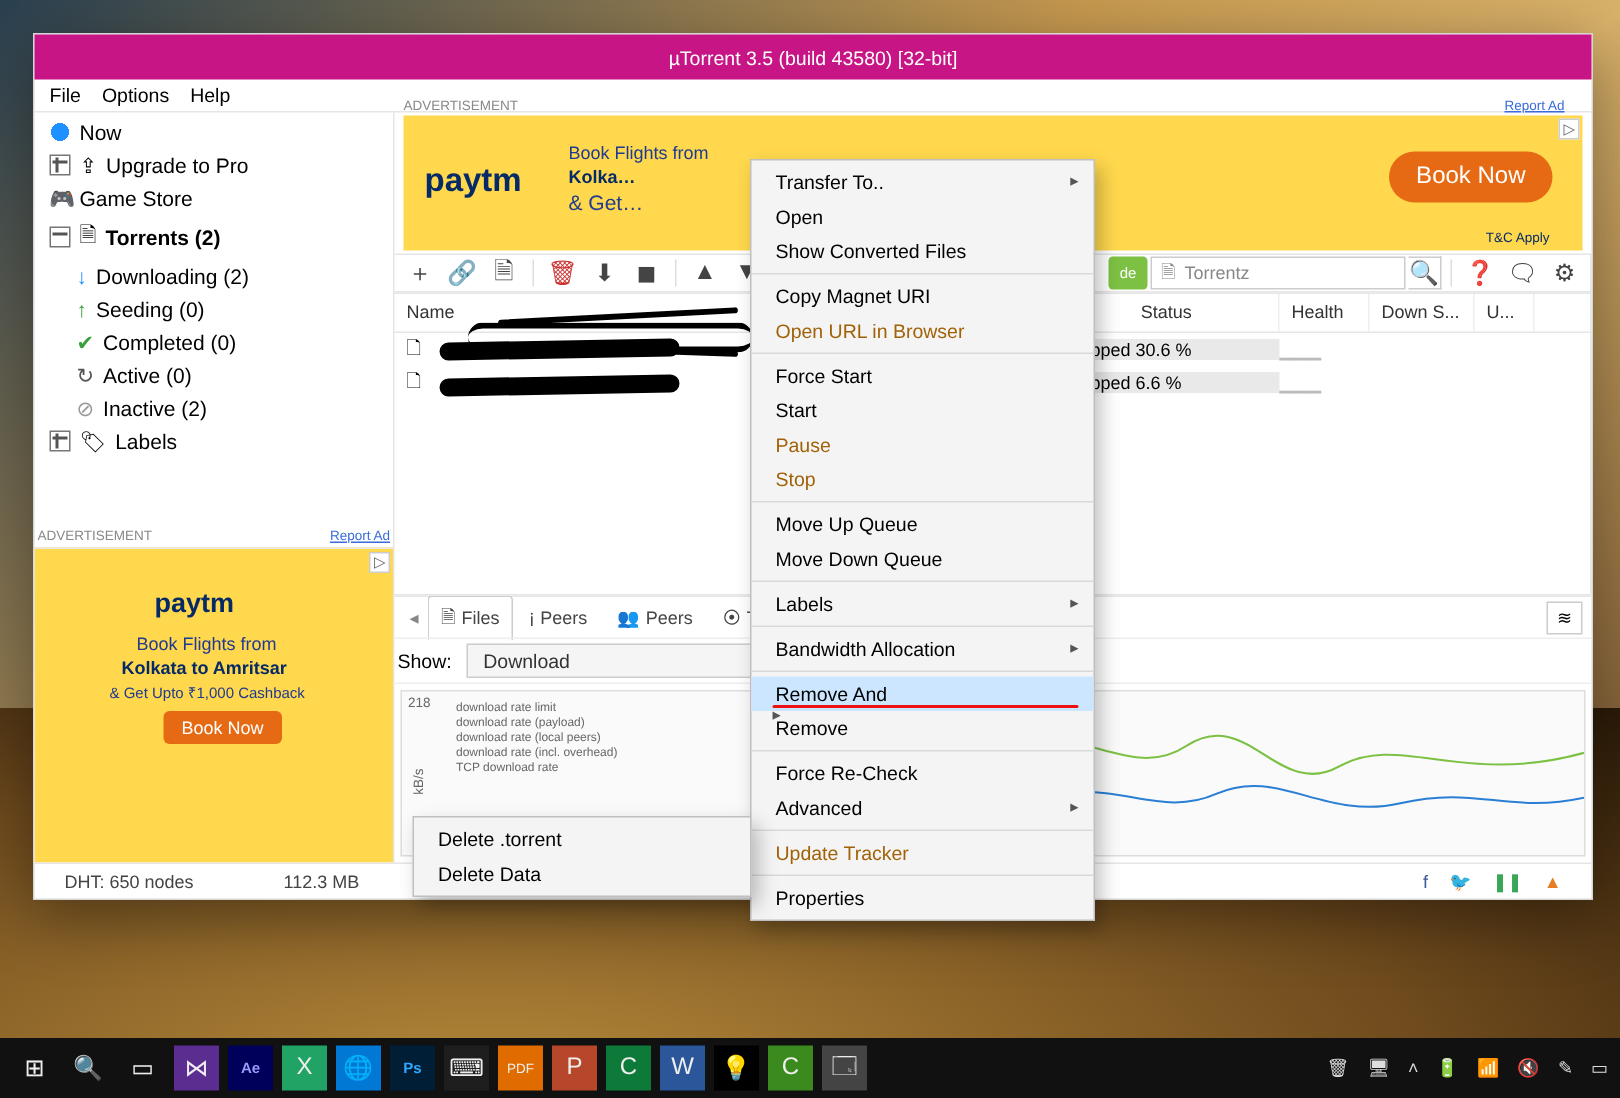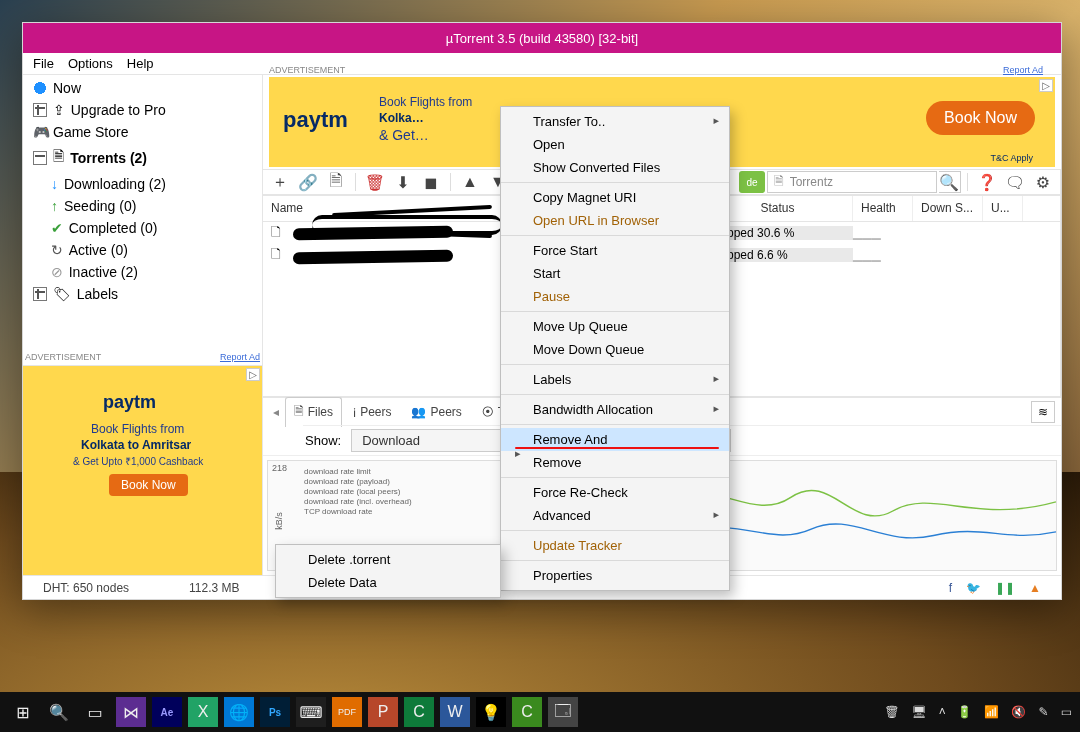--- a/index.html
+++ b/index.html
@@ -50,32 +50,32 @@
   .list{ flex:1; border:1px solid #e5e5e5; border-left:none; overflow:hidden; }
   .cols{ display:flex; height:26px; border-bottom:1px solid #e5e5e5; font-size:12px; color:#333; }
   .cols div{ padding:5px 8px; border-right:1px solid #eee; }
   .c-name{ width:440px; } .c-status{ width:150px; text-align:center; } .c-health{ width:60px; } .c-ds{ width:70px; } .c-us{ width:40px; }
   .trow{ display:flex; height:22px; font-size:12px; align-items:center; }
   .trow .n{ width:440px;padding-left:8px;position:relative; }
   .scratch{ position:absolute;left:30px;top:4px;width:160px;height:12px;background:#000;border-radius:6px;transform:rotate(-1deg); } .trow .st{ width:150px;text-align:left;padding-left:6px; background:#e9e9e9; } .trow .h{ width:60px; } .trow .d{ width:70px; } .trow .u{ width:40px; }
   .tabs{ height:28px; border-top:1px solid #e5e5e5; display:flex; align-items:center; padding:0 6px; gap:2px; font-size:12px; }
   .tab{ padding:4px 8px; display:flex;align-items:center;gap:4px;color:#444;border:1px solid transparent; border-bottom:none; border-radius:3px 3px 0 0;}
   .tab.active{ border-color:#ccc; background:#fff; }
-  .showbar{ height:30px;display:flex;align-items:center;gap:10px;padding:0 2px;font-size:13px;border-top:1px solid #eee;margin-left:40px; }
+  .showbar{ height:30px;display:flex;align-items:center;gap:10px;padding:0 2px;font-size:13px;border-top:1px solid #eee; }
   .sel{ border:1px solid #ccc;padding:3px 26px 3px 10px;font-size:13px;color:#333;background:#f5f5f5; min-width:380px; position:relative;}
   .sel:after{content:"▾";position:absolute;right:8px;color:#666;}
   .graphs{ height:120px; display:flex; border-top:1px solid #eee; }
   .graph{ flex:1; border:1px solid #ddd; margin:4px; position:relative; background:#fafafa; }
   .legend{ position:absolute; top:6px; left:36px; font-size:8px; color:#666; }
   .legend div{ line-height:10px; }
   .statusbar{ height:24px; border-top:1px solid #e5e5e5; display:flex; align-items:center; padding:0 20px; font-size:12px; color:#444; gap:60px;}
   .statusbar .right{ margin-left:auto; display:flex;gap:14px;}
   
   .ctx{ position:absolute; background:#f4f4f4; border:1px solid #bfbfbf; box-shadow:4px 6px 12px rgba(0,0,0,.25); font-size:13px; padding:3px 0; }
-  .ctx .item{ padding:4px 30px 4px 32px; white-space:nowrap; position:relative; }
+  .ctx .item{ padding:4px 30px 4px 16px; white-space:nowrap; position:relative; }
   .ctx .item.disabled{ color:#a16207; }
   .ctx .item.sub:after{ content:"▸"; position:absolute; right:10px; color:#555; font-size:11px; }
   .ctx .item.hover{ background:#cde6ff; }
   .ctx hr{ border:none;border-top:1px solid #d9d9d9;margin:3px 0; }
   .underline-red{ position:relative; }
   .underline-red:after{ content:""; position:absolute; left:14px; right:40px; bottom:2px; height:2px; background:#e11; border-radius:2px; }
   
   .taskbar{ position:absolute; left:0; right:0; bottom:0; height:40px; background:#111; display:flex; align-items:center; padding:0 8px; gap:6px; }
   .tray{ margin-left:auto; display:flex; gap:12px; align-items:center; color:#ddd; font-size:12px;}
   .tile{ width:30px;height:30px;display:flex;align-items:center;justify-content:center;color:#eee; }
@@ -297,20 +297,21 @@
     <div class="item sub">Transfer To..</div>
     <div class="item">Open</div>
     <div class="item">Show Converted Files</div>
     <hr>
     <div class="item">Copy Magnet URI</div>
     <div class="item disabled">Open URL in Browser</div>
     <hr>
     <div class="item">Force Start</div>
     <div class="item">Start</div>
     <div class="item disabled">Pause</div>
+    <div class="item disabled">Stop</div>
     <hr>
     <div class="item">Move Up Queue</div>
     <div class="item">Move Down Queue</div>
     <hr>
     <div class="item sub">Labels</div>
     <hr>
     <div class="item sub">Bandwidth Allocation</div>
     <hr>
     <div class="item sub hover underline-red">Remove And</div>
     <div class="item">Remove</div>

